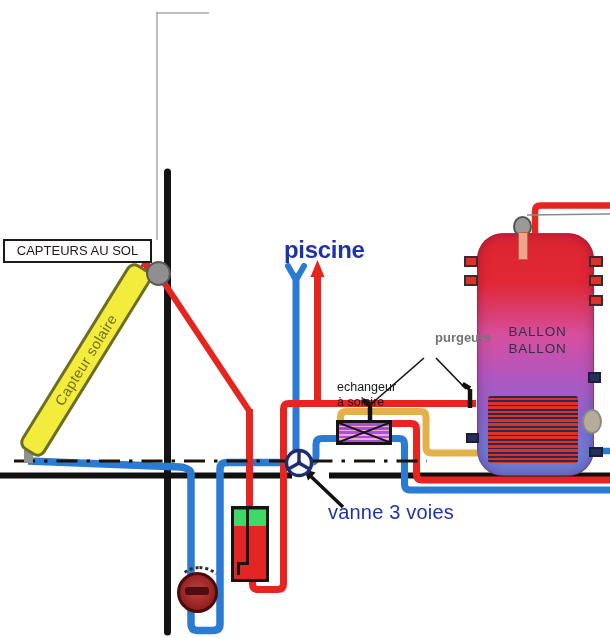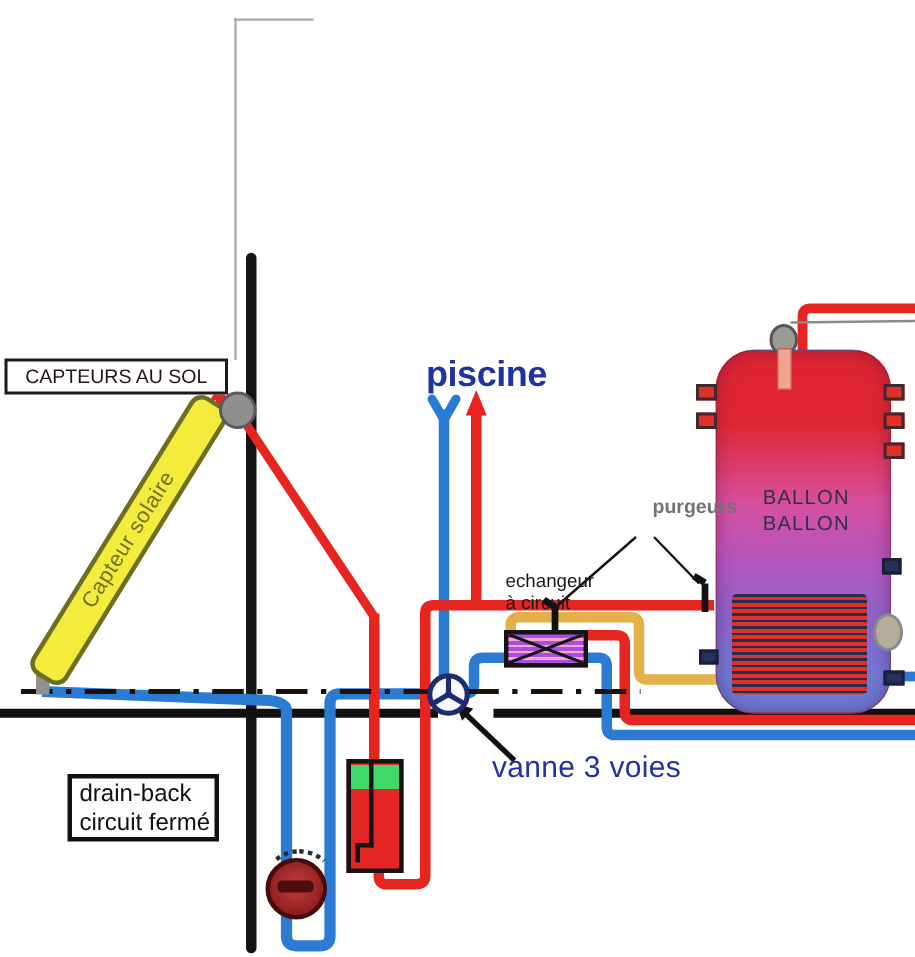--- a/index.html
+++ b/index.html
@@ -130,26 +130,22 @@
   <div class="abs" id="pump-bar"></div>
 
   <svg class="layer" width="32" height="32" style="left:283px;top:447px;">
     <circle cx="16" cy="16" r="12.5" fill="#f8f8ff" style="stroke:var(--valve-color)" stroke-width="3.4"></circle>
     <line x1="16" y1="16" x2="16" y2="4.5" style="stroke:var(--valve-color)" stroke-width="3.4"></line>
     <line x1="16" y1="16" x2="6" y2="21.8" style="stroke:var(--valve-color)" stroke-width="3.4"></line>
     <line x1="16" y1="16" x2="26" y2="21.8" style="stroke:var(--valve-color)" stroke-width="3.4"></line>
     <circle cx="16" cy="16" r="2.3" style="fill:var(--valve-color)"></circle>
   </svg>
 
-  <div class="abs" id="drainback-box">
-    <div>drain-back</div>
-    <div>circuit fermé</div>
-  </div>
 
   <div class="abs" id="piscine-label">piscine</div>
   <div class="abs" id="purgeurs-label">purgeurs</div>
   <div class="abs" id="echangeur-label">
     <div>echangeur</div>
-    <div>à circuit</div>
+    <div>à solaire</div>
   </div>
   <div class="abs" id="vanne-label">vanne 3 voies</div>
 
 </div>
 
 </body></html>

